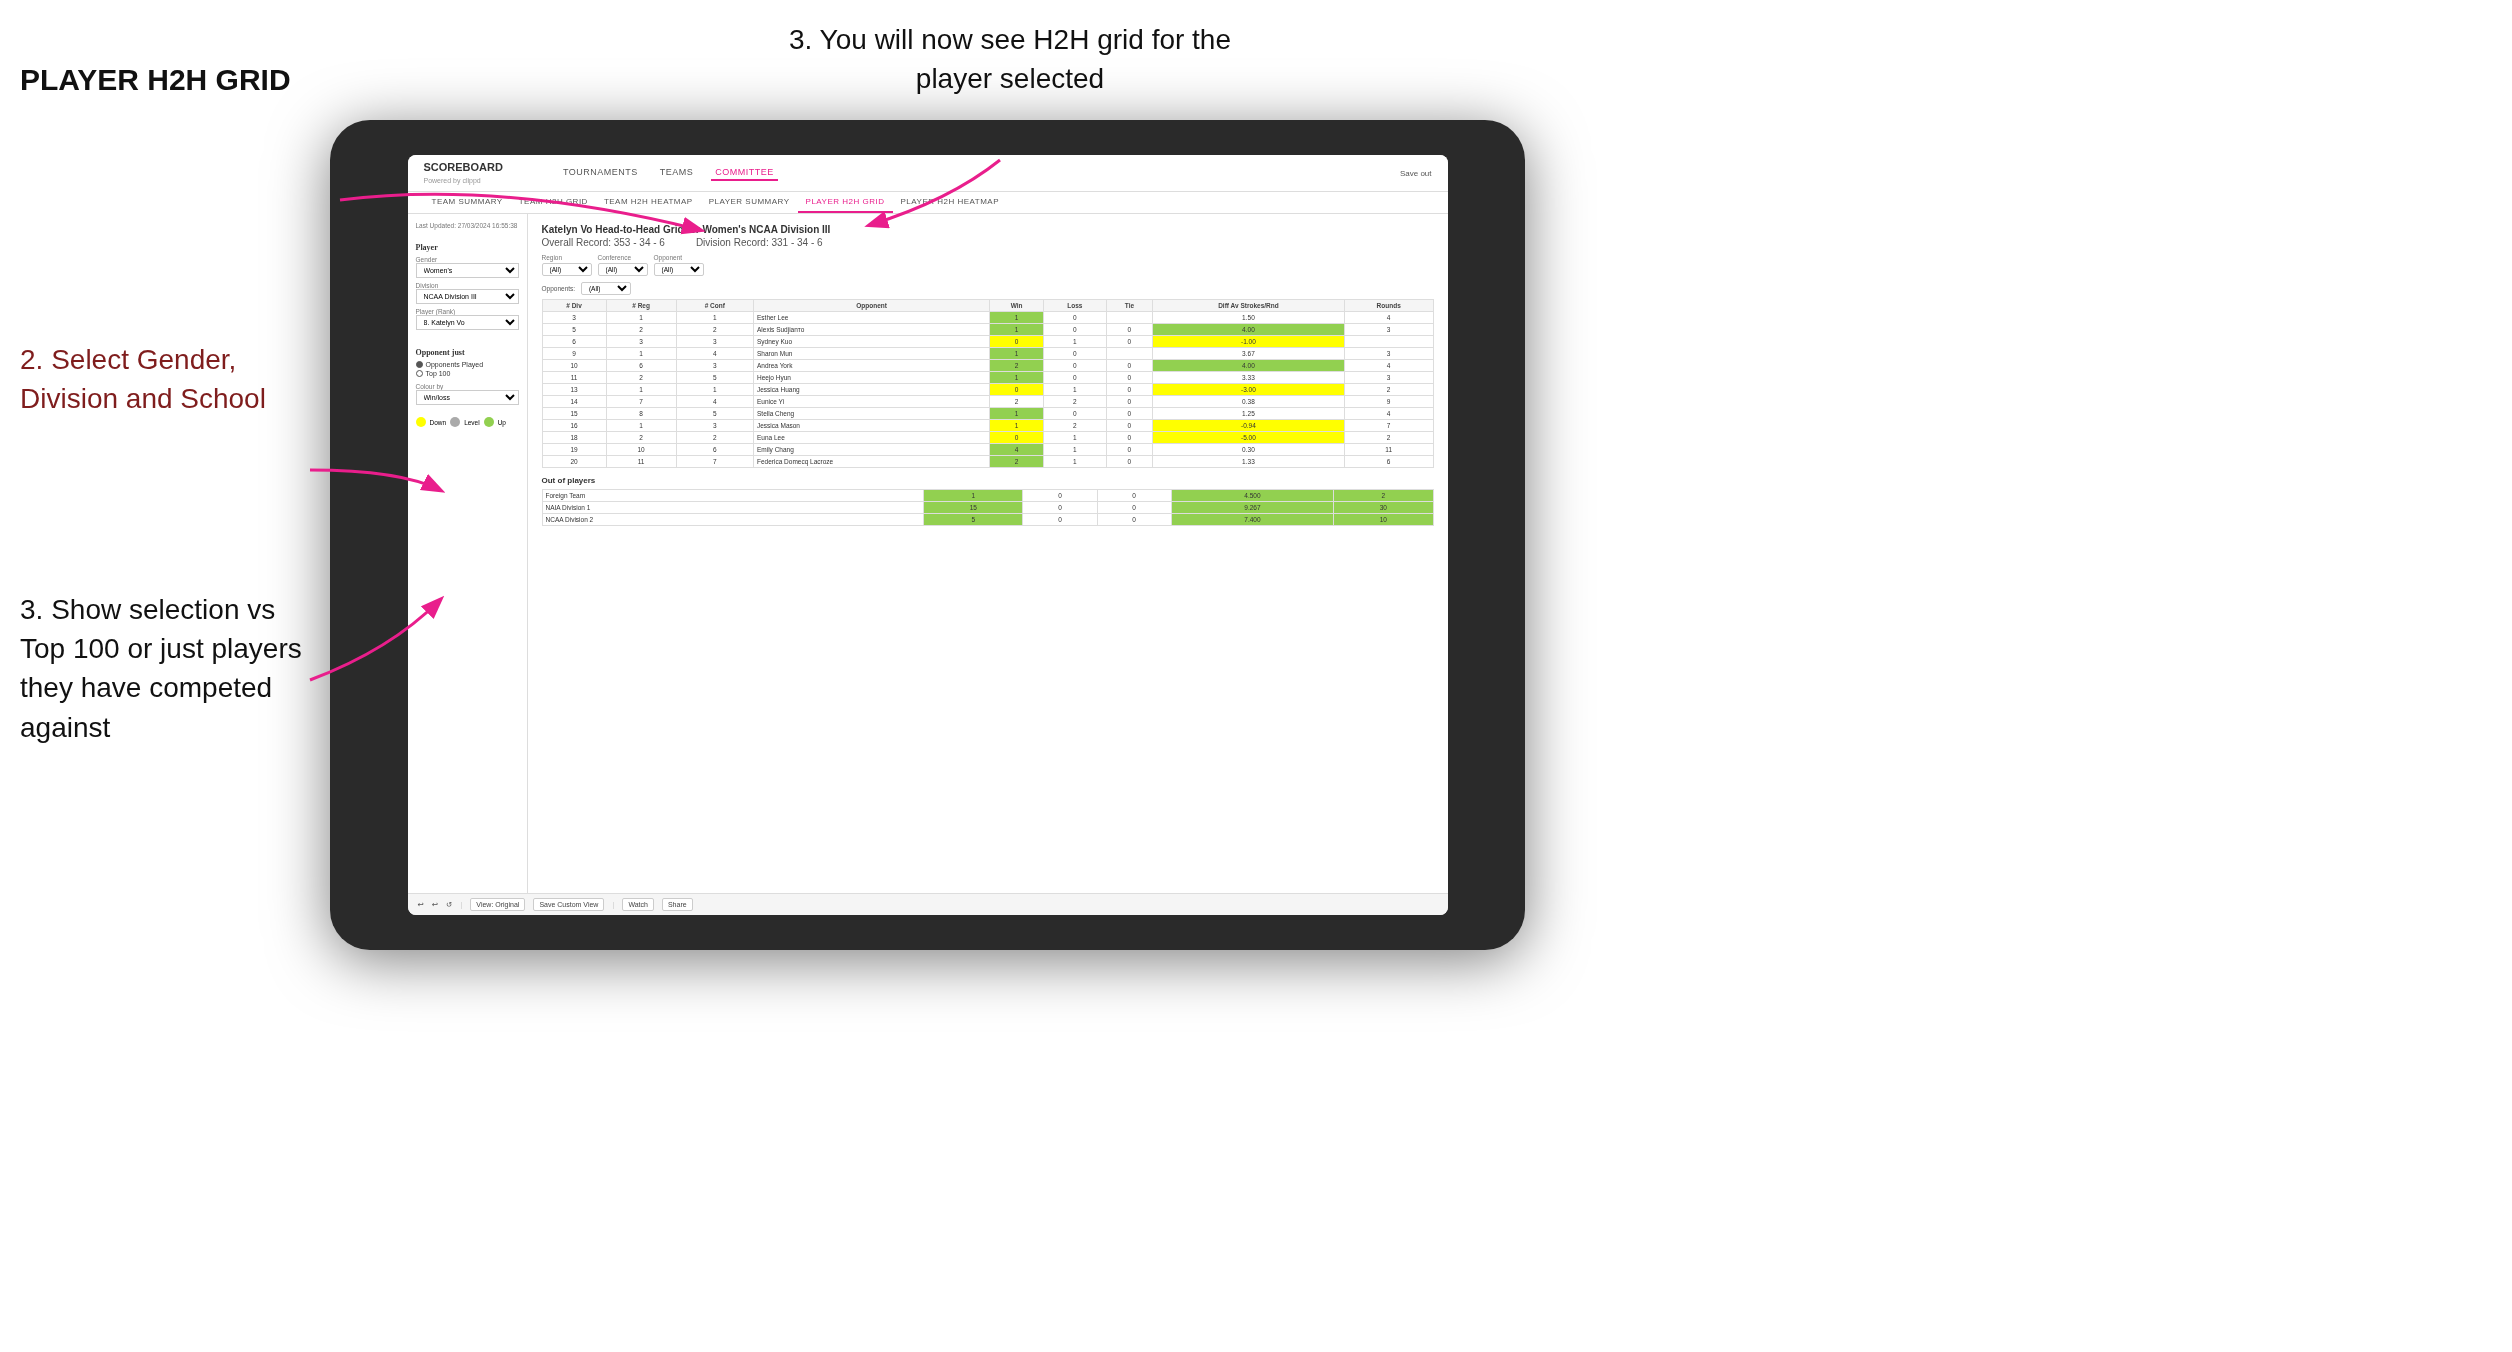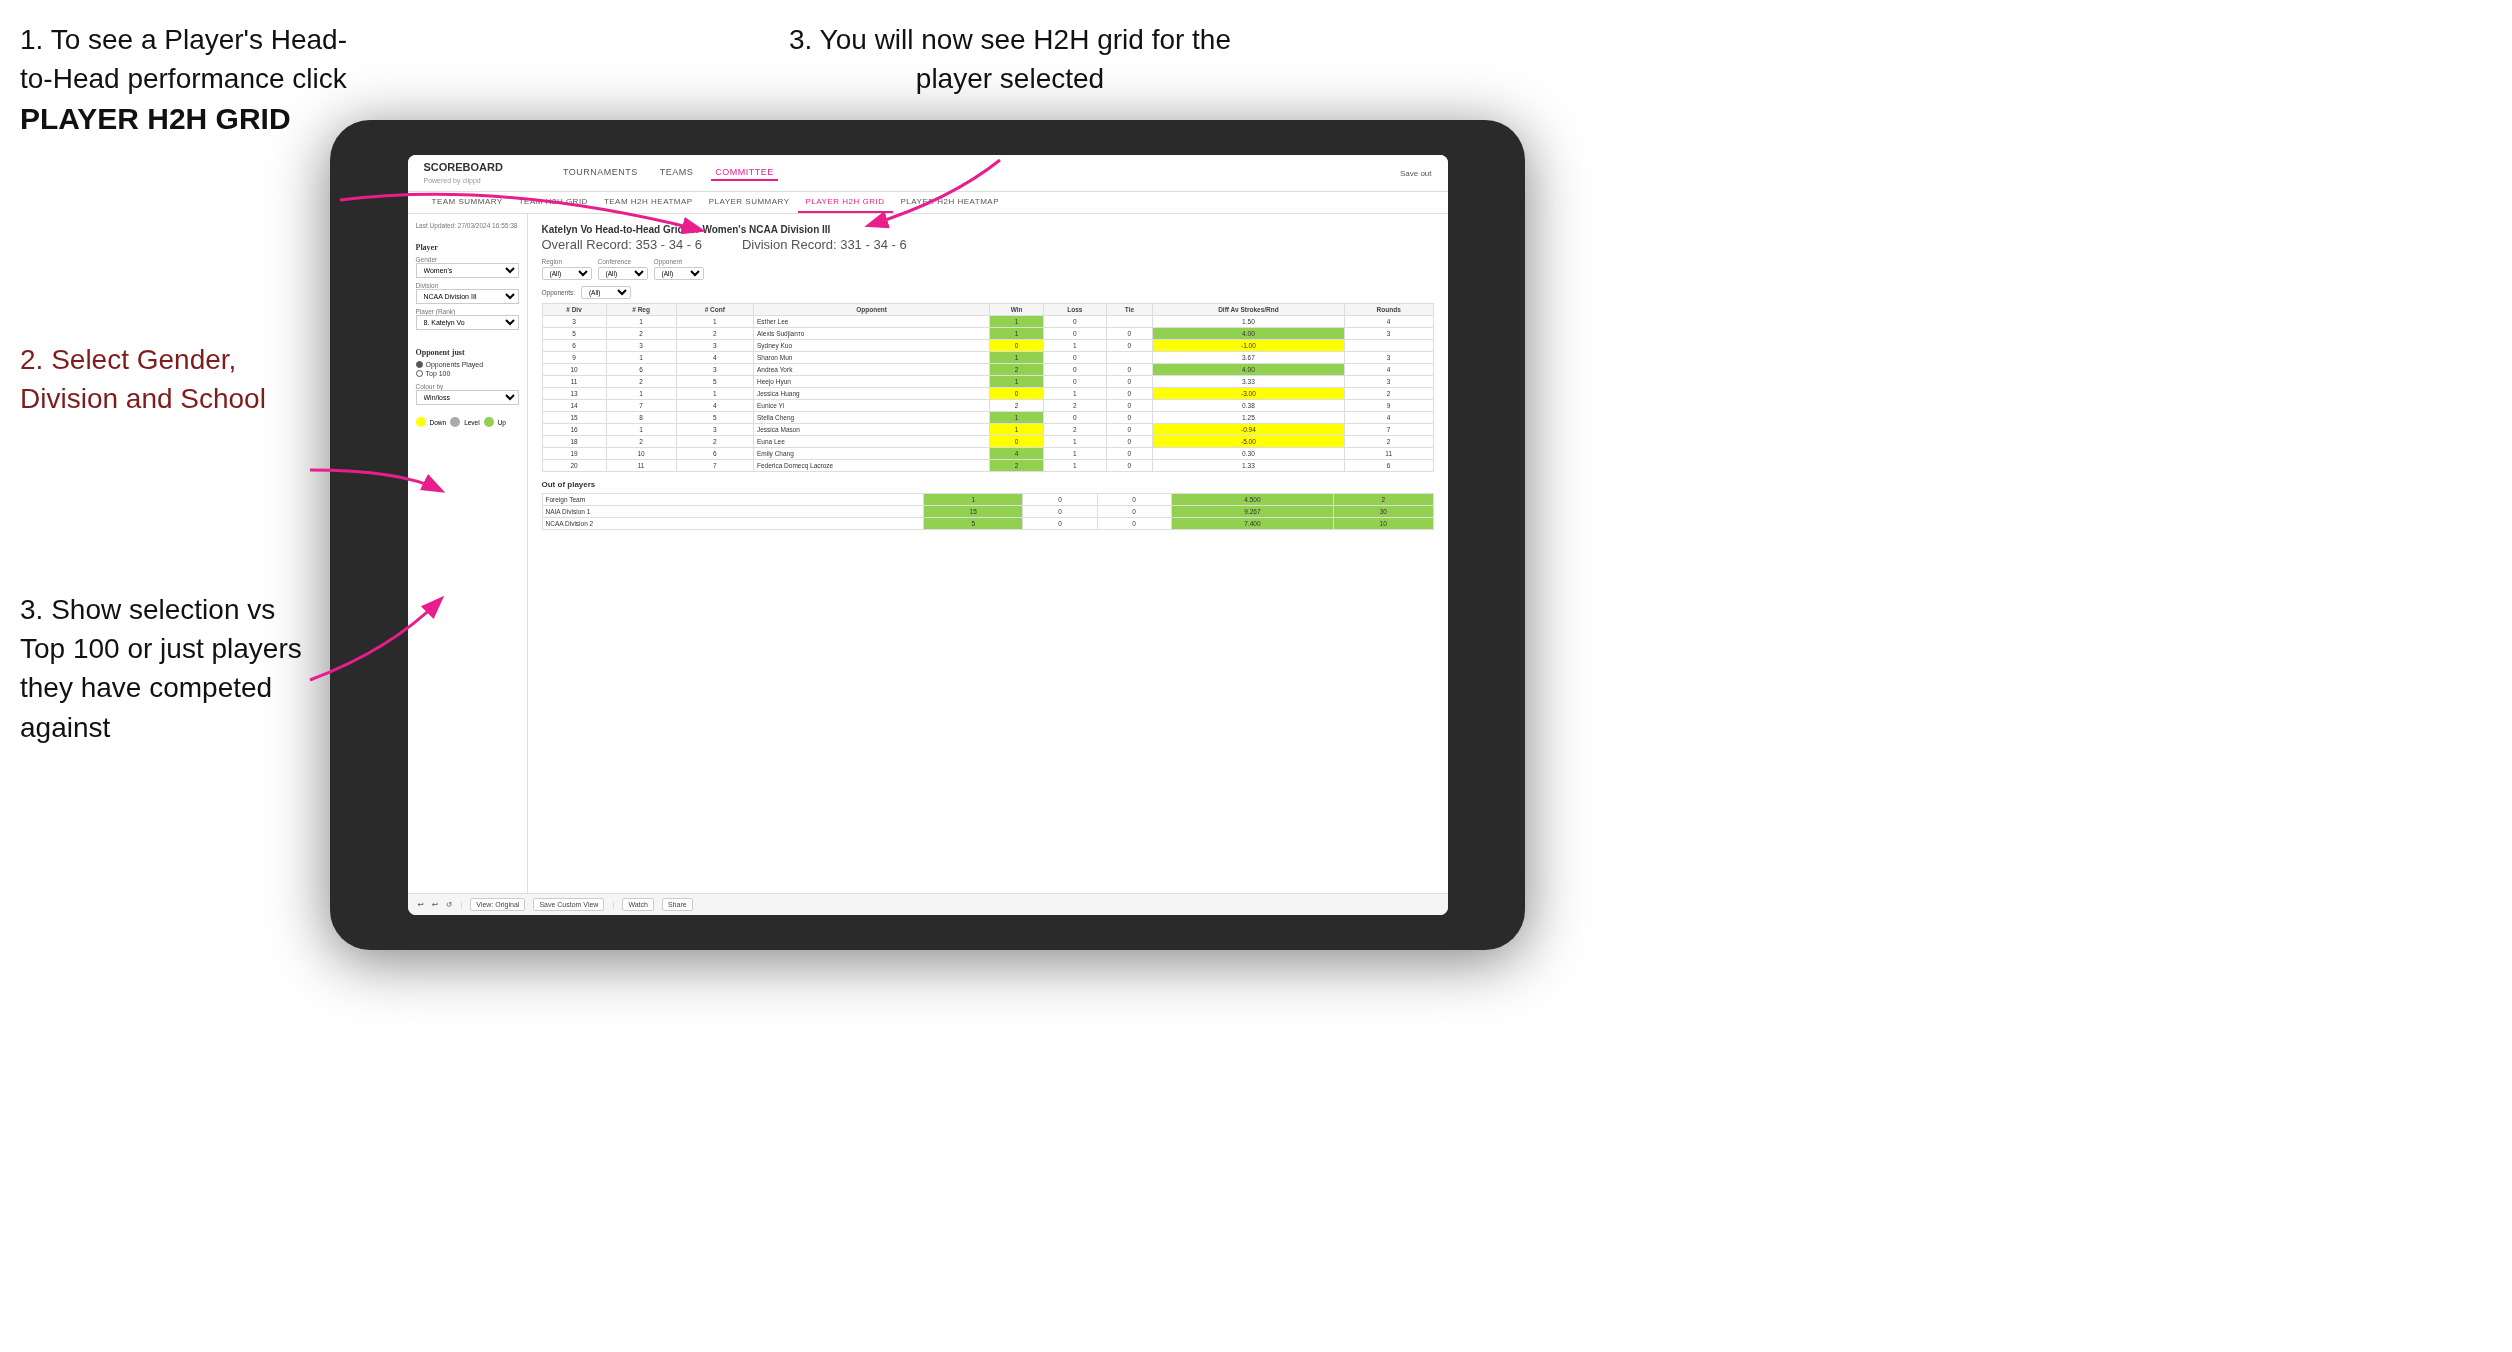--- a/index.html
+++ b/index.html
@@ -226,22 +226,22 @@
       background: #ffffff;
     }
     .main-title {
       font-size: 10px;
       font-weight: bold;
       color: #333;
       margin-bottom: 2px;
     }
     .main-record {
       display: flex;
-      gap: 40px;
-      font-size: 13px;
+      gap: 31px;
+      font-size: 10px;
       color: #555;
       margin-bottom: 6px;
     }
 
     
     .filter-row {
       display: flex;
       gap: 6px;
       margin-bottom: 6px;
       align-items: center;
@@ -328,21 +328,21 @@
       left: 0;
       width: 2512px;
       height: 1352px;
       pointer-events: none;
     }
   </style>
 </head>
 <body>
 
 <div class="instruction-top-left">
-  <span>1. To see a Player's Head-to-Head performance click</span><br>
+  <br>
   <strong>PLAYER H2H GRID</strong>
 </div>
 
 <div class="instruction-top-right">
   <span>3. You will now see H2H grid for the player selected</span>
 </div>
 
 <div class="instruction-middle-left">
   <span>2. Select Gender, Division and School</span>
 </div>

